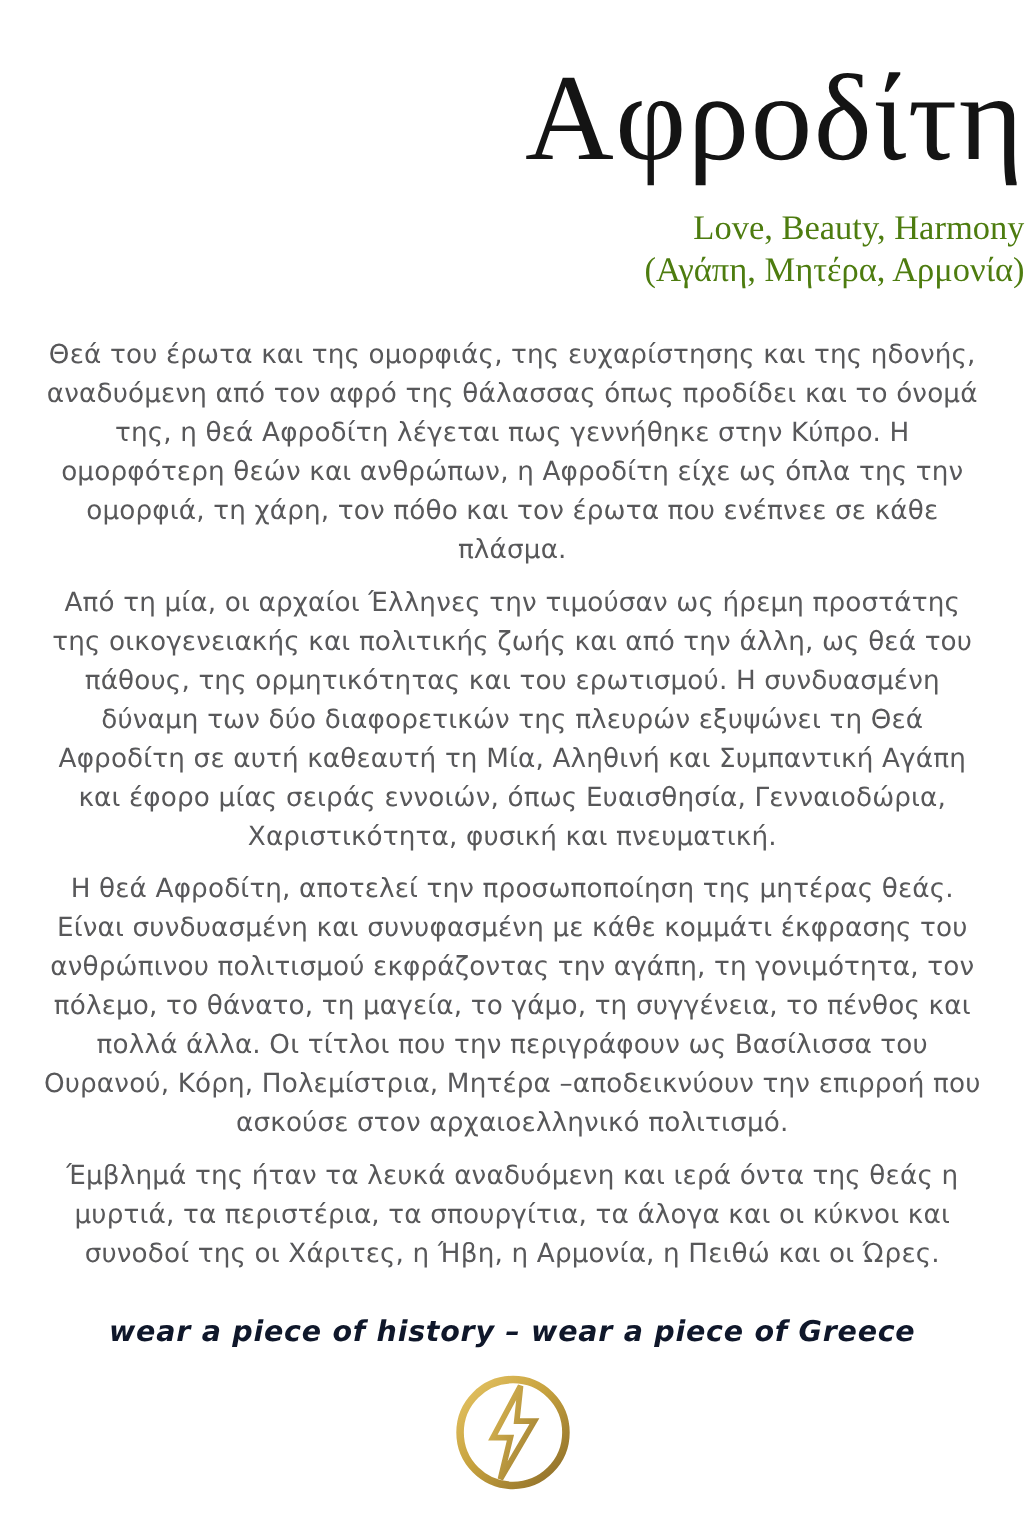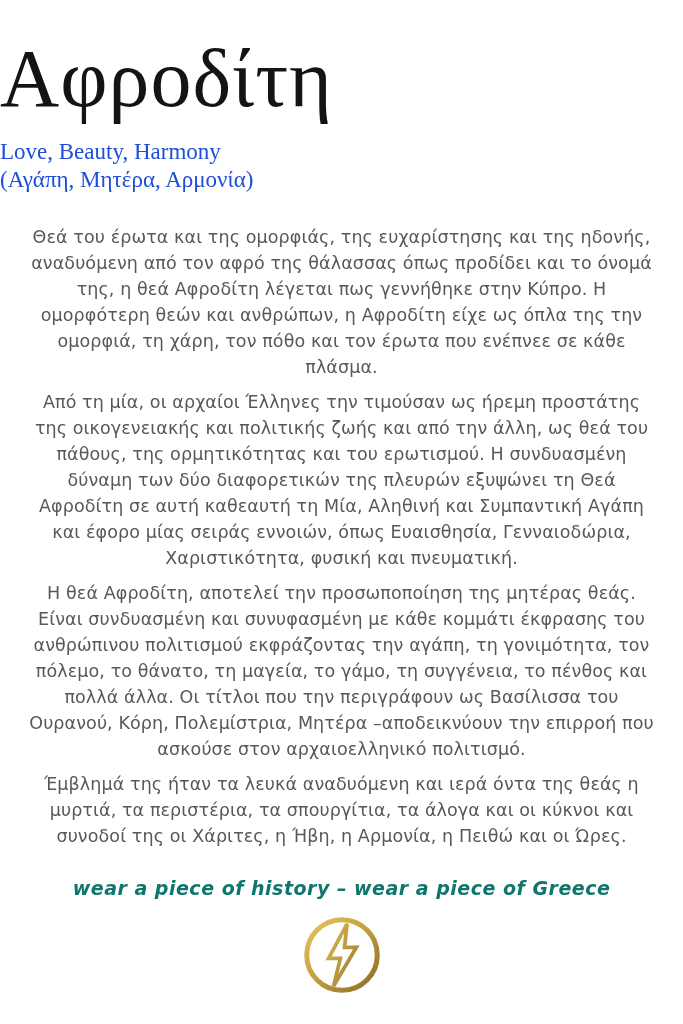--- a/index.html
+++ b/index.html
@@ -6,55 +6,55 @@
   html, body { background: #ffffff; }
   .sheet {
     position: relative;
     width: 683px;
     height: 1024px;
     margin: 0 auto;
     background: #ffffff;
     overflow: hidden;
     font-family: "DejaVu Sans", sans-serif;
   }
-  .header { padding-top: 30px; text-align: left; }
+  .header { padding-top: 30px; text-align: right; }
   .title {
     font-family: "Liberation Serif", serif;
     font-weight: 400;
     font-size: 82px;
     line-height: 98px;
     color: #141414;
     letter-spacing: 1px;
   }
   .subtitle {
     margin-top: 10px;
     font-family: "Liberation Serif", serif;
     font-size: 23px;
     line-height: 28px;
-    color: #1d4ed8;
+    color: #4d7c0f;
   }
   .body-copy {
     margin-top: 30px;
     padding: 0 26px;
   }
   .body-copy p {
     font-size: 17.5px;
     line-height: 26px;
     color: #58585a;
     text-align: center;
     margin-bottom: 9px;
     letter-spacing: 0.1px;
   }
   .tagline {
     margin-top: 28px;
     text-align: center;
     font-size: 19px;
     font-weight: 700;
     font-style: italic;
-    color: #0f766e;
+    color: #0f172a;
     letter-spacing: 0.5px;
   }
   .logo-wrap {
     margin-top: 14px;
     text-align: center;
   }
   .logo-wrap svg { display: inline-block; }
   @supports (-webkit-background-clip: text) {
     .brand {
       background: linear-gradient(180deg, #6e5520 0%, #c7a23e 38%, #e3c162 55%, #8a6b28 100%);

